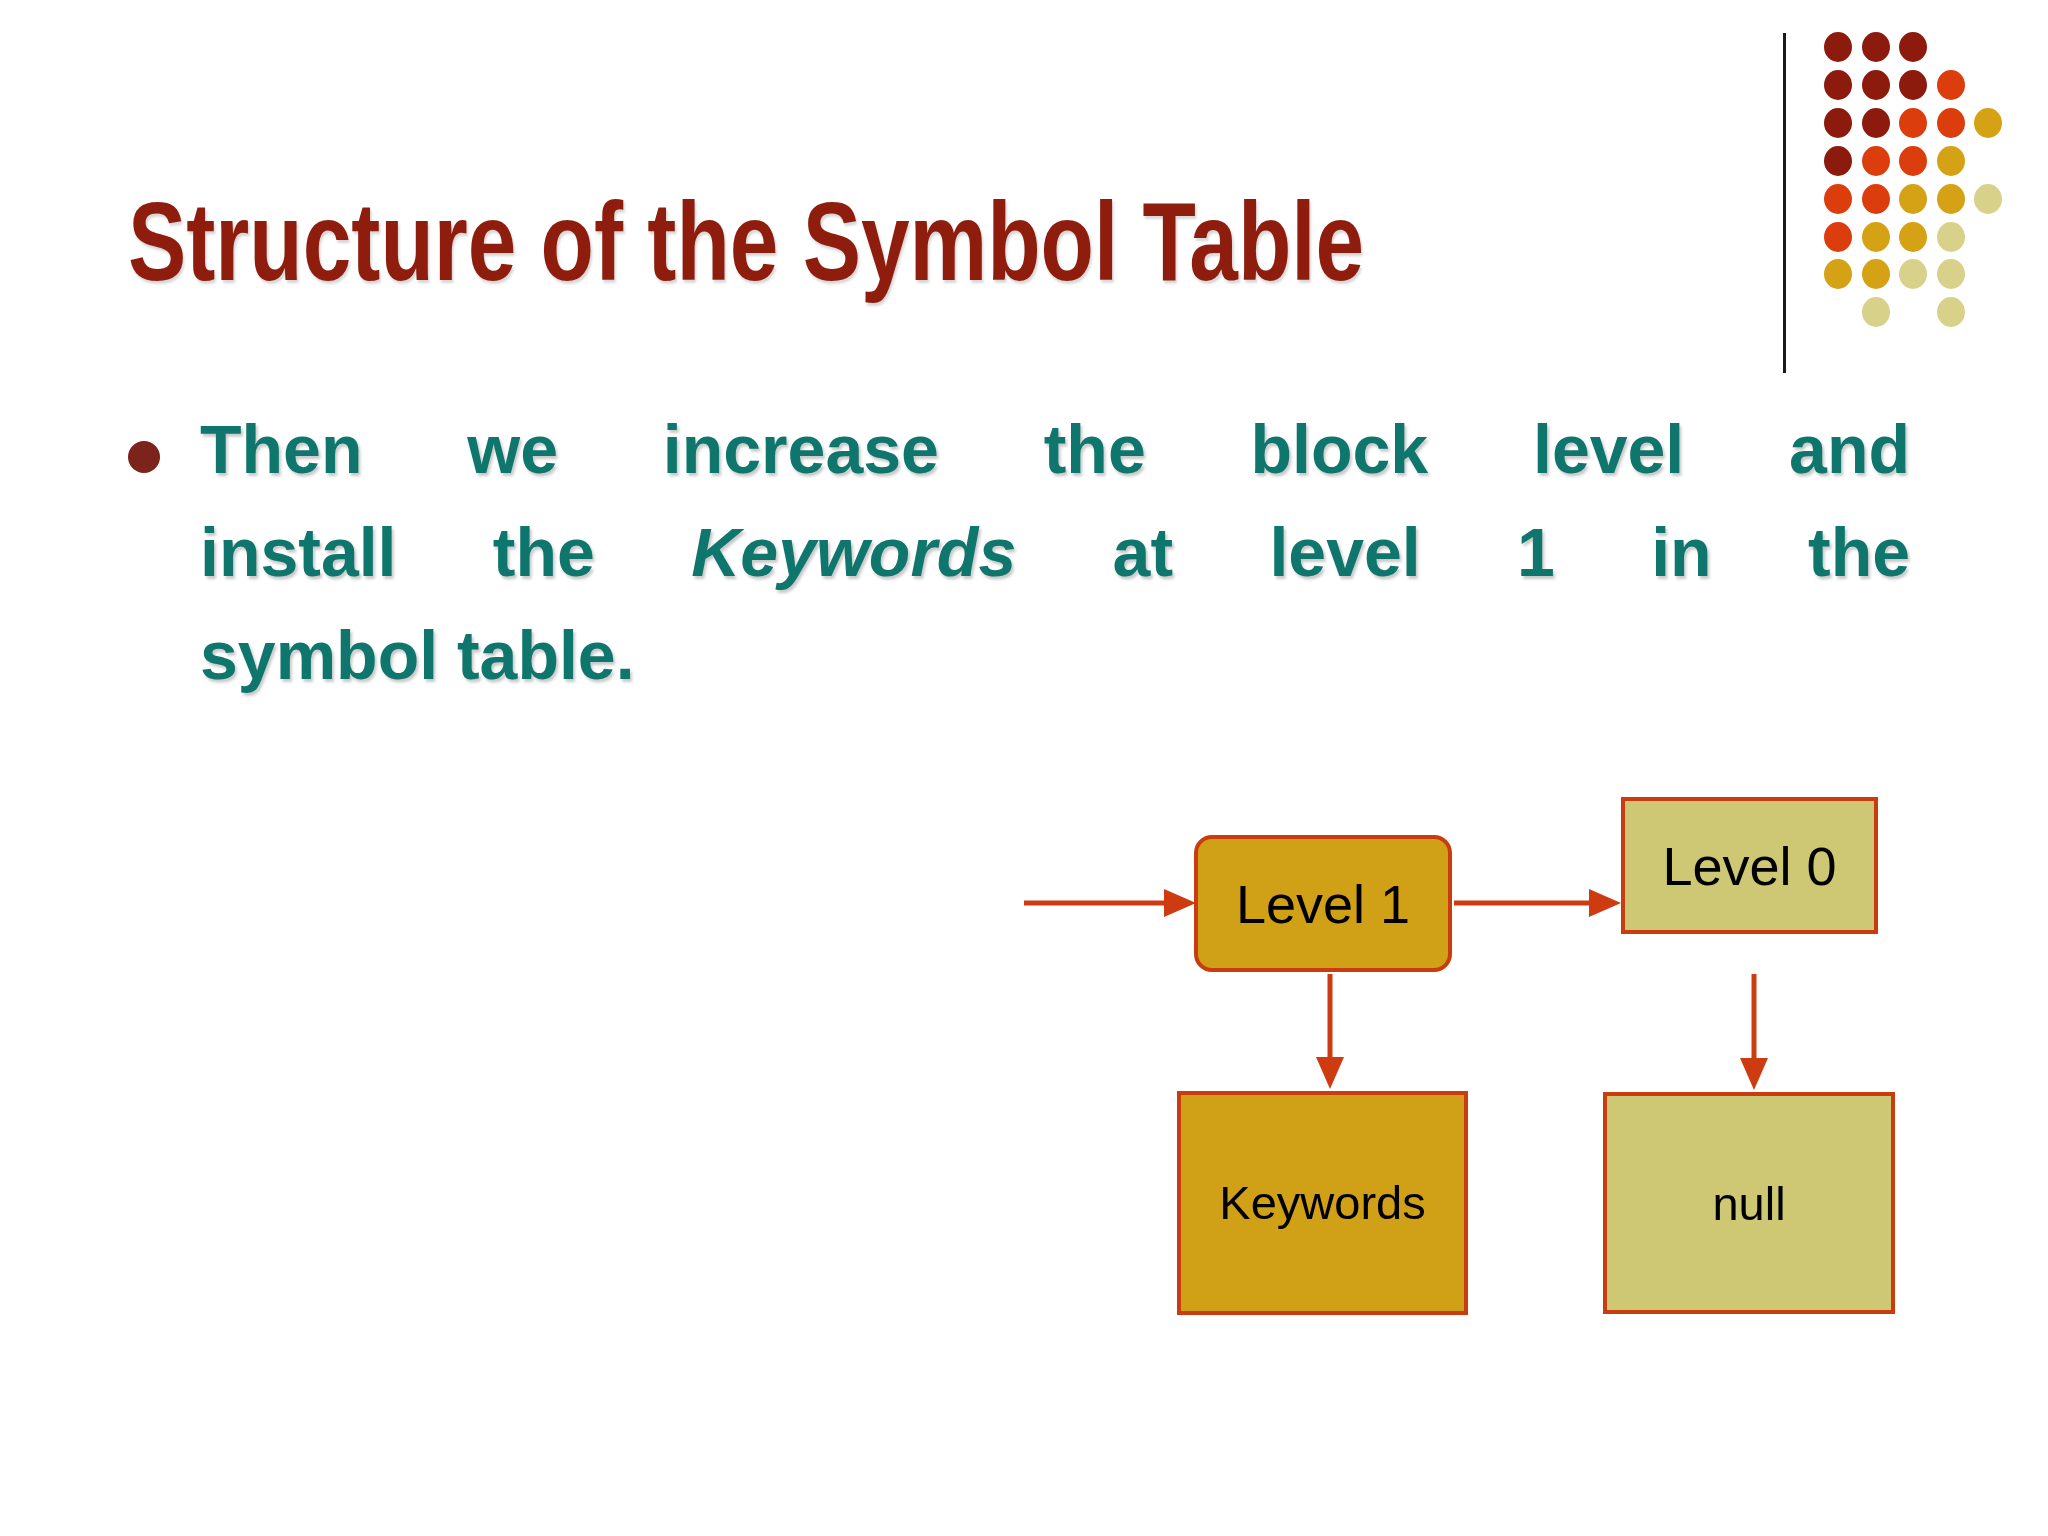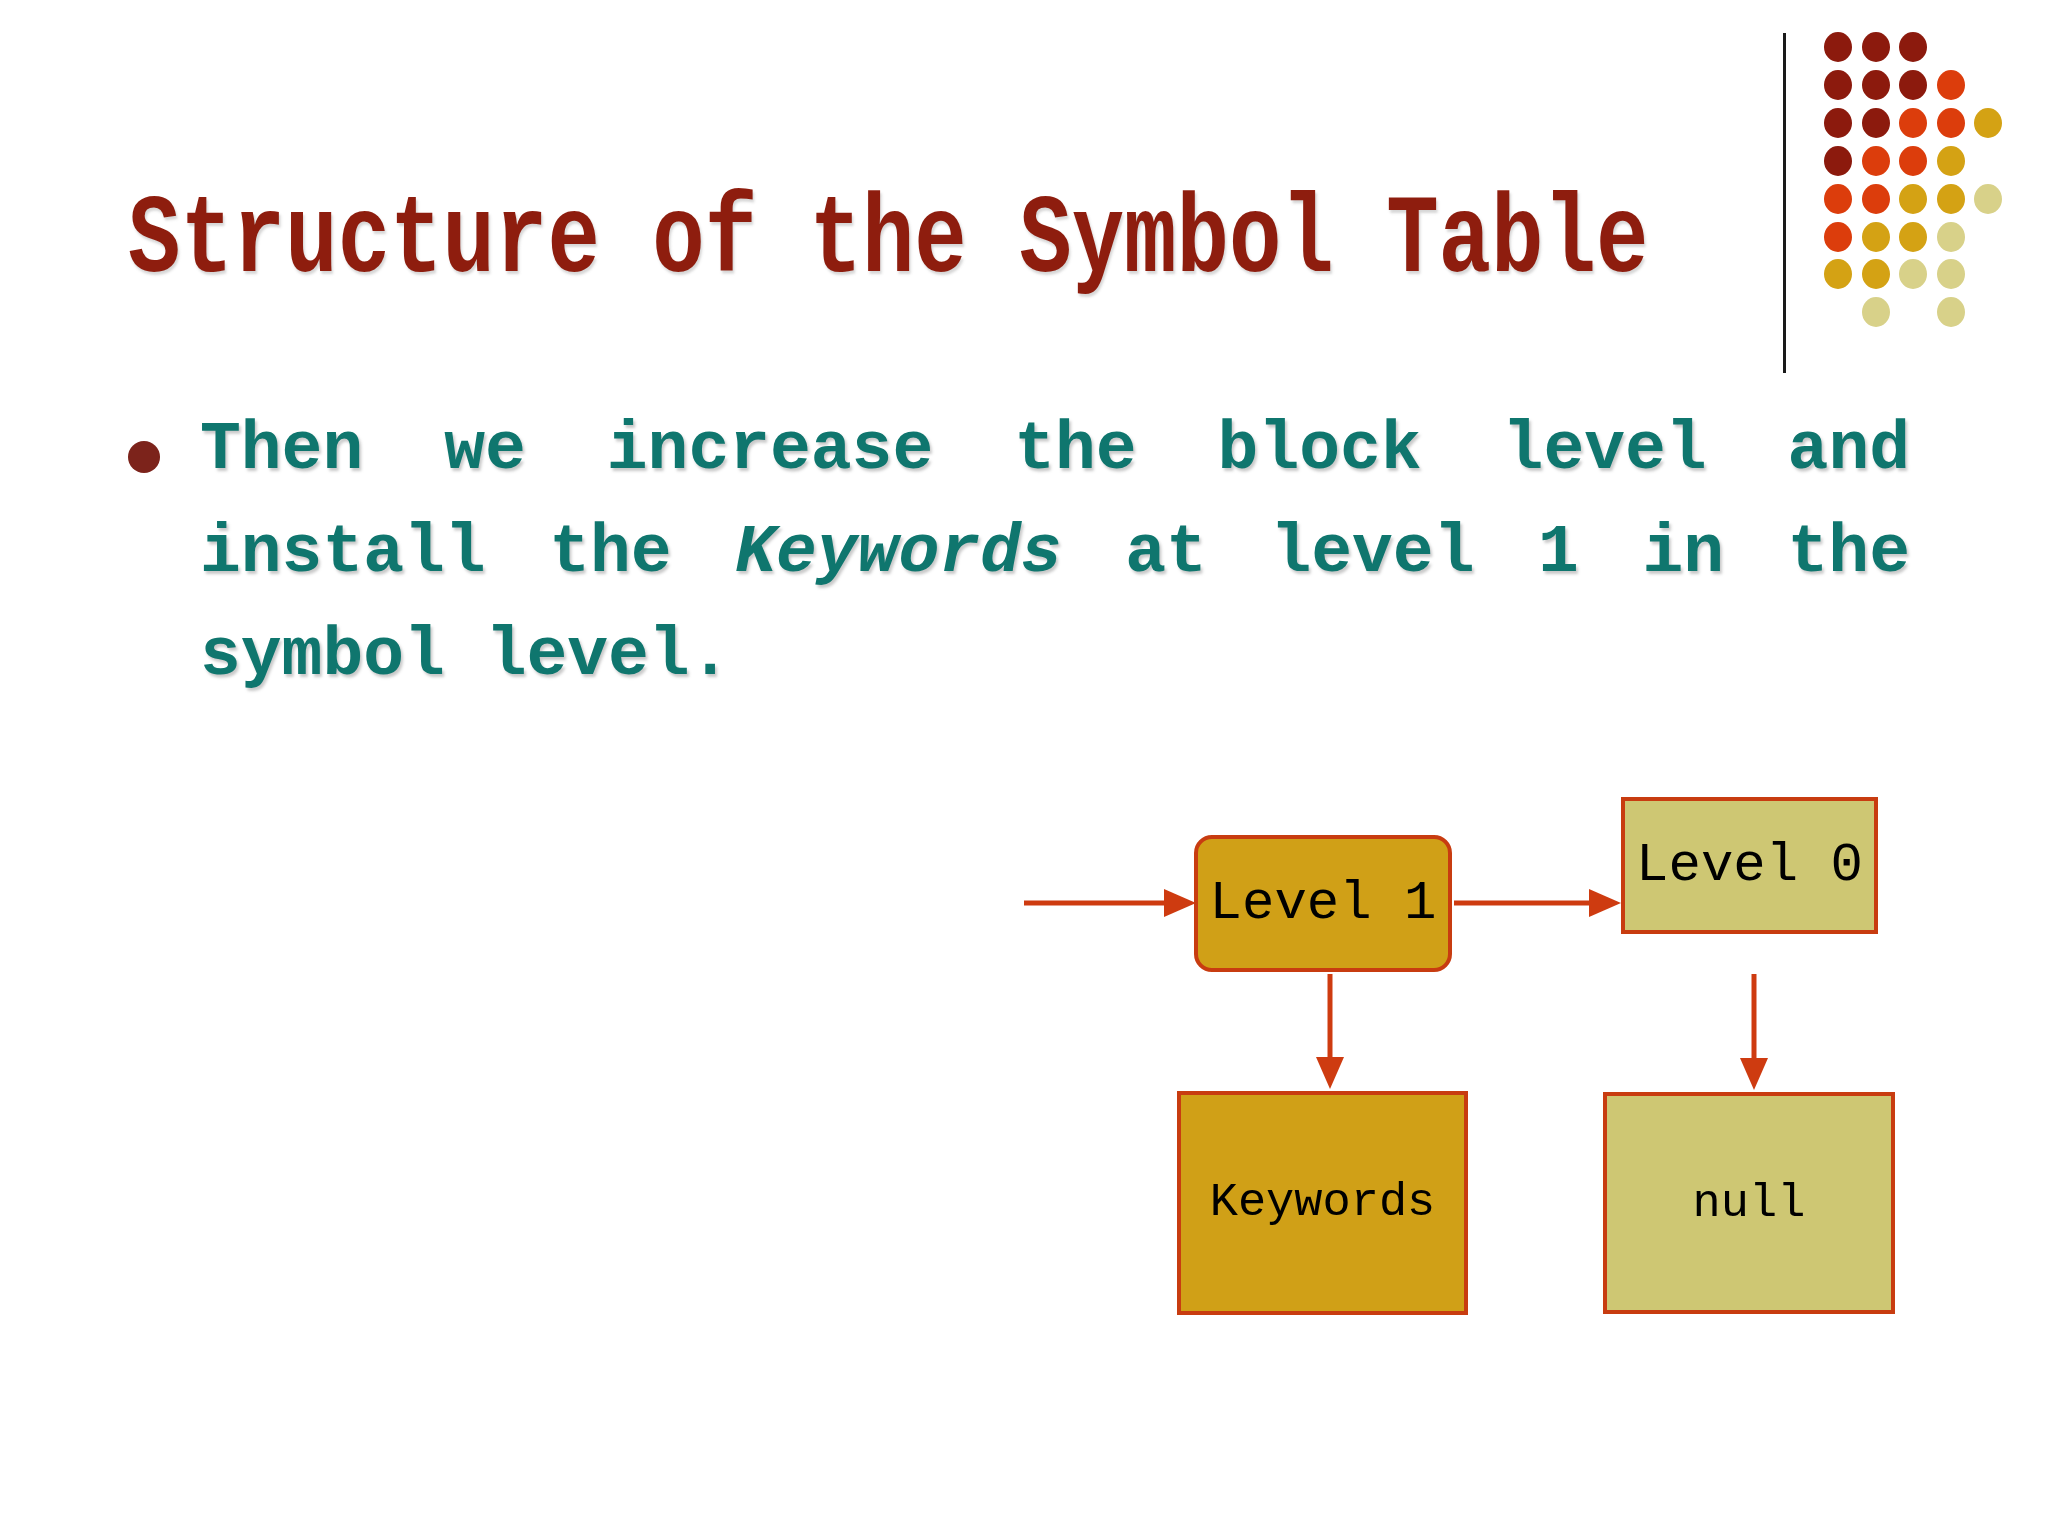--- a/index.html
+++ b/index.html
@@ -1,21 +1,21 @@
 <!DOCTYPE html>
 <html style="--c-title: #8E1D0E; --c-bullet: #7C231B; --c-gold: #D0A017; --c-khaki: #CEC773; --c-border: #C83C10; --c-arrow: #CE3B10;"><head>
 <meta charset="utf-8">
 <style>
   html,body{margin:0;padding:0;background:#777;}
   .slide{
     position:relative;
     width:2048px;height:1536px;
     background:#ffffff;
     overflow:hidden;
-    font-family:Liberation Mono, monospace;
+    font-family:Liberation Sans, sans-serif;
   }
   
   .title{
     position:absolute;left:128px;top:186px;
     font-size:112px;font-weight:bold;line-height:1;
     color:var(--c-title,#8E1D0E);
     white-space:nowrap;
     transform:scaleX(0.78);transform-origin:0 0;
     text-shadow:2px 3px 3px rgba(120,120,120,0.30);
   }
@@ -104,21 +104,21 @@
       <div class="dot" style="left: 1899px; top: 259.4px; background: rgb(216, 209, 137);"></div>
       <div class="dot" style="left: 1936.5px; top: 259.4px; background: rgb(216, 209, 137);"></div>
       <div class="dot" style="left: 1861.5px; top: 297.3px; background: rgb(216, 209, 137);"></div>
       <div class="dot" style="left: 1936.5px; top: 297.3px; background: rgb(216, 209, 137);"></div>
     </div>
 
   <div class="bullet-dot"></div>
   <div class="body-text">
     <div class="line justify">Then we increase the block level and</div>
     <div class="line justify"><span>install the </span><span class="italic">Keywords</span><span> at level 1 in the</span></div>
-    <div class="line">symbol level.</div>
+    <div class="line">symbol table.</div>
   </div>
 
   <div class="dbox gold box-level1">
     <span>Level 1</span>
   </div>
   <div class="dbox khaki box-level0">
     <span>Level 0</span>
   </div>
   <div class="dbox gold box-hash">
     <div>

